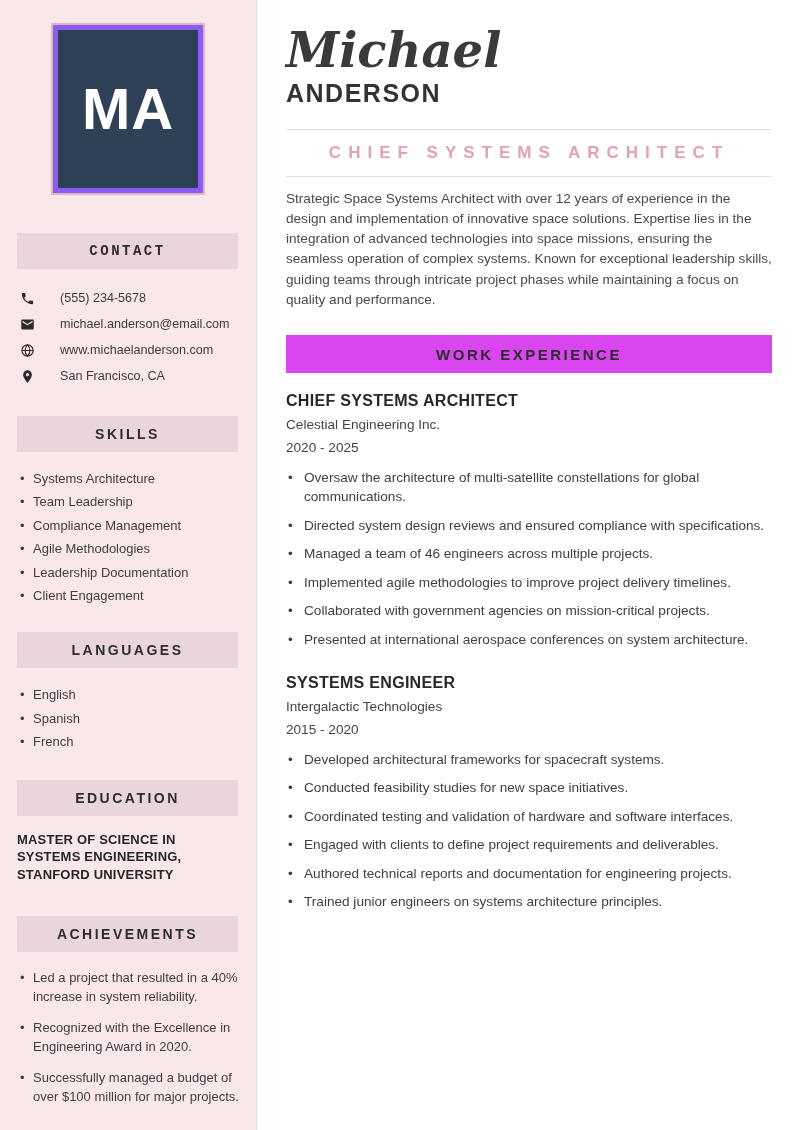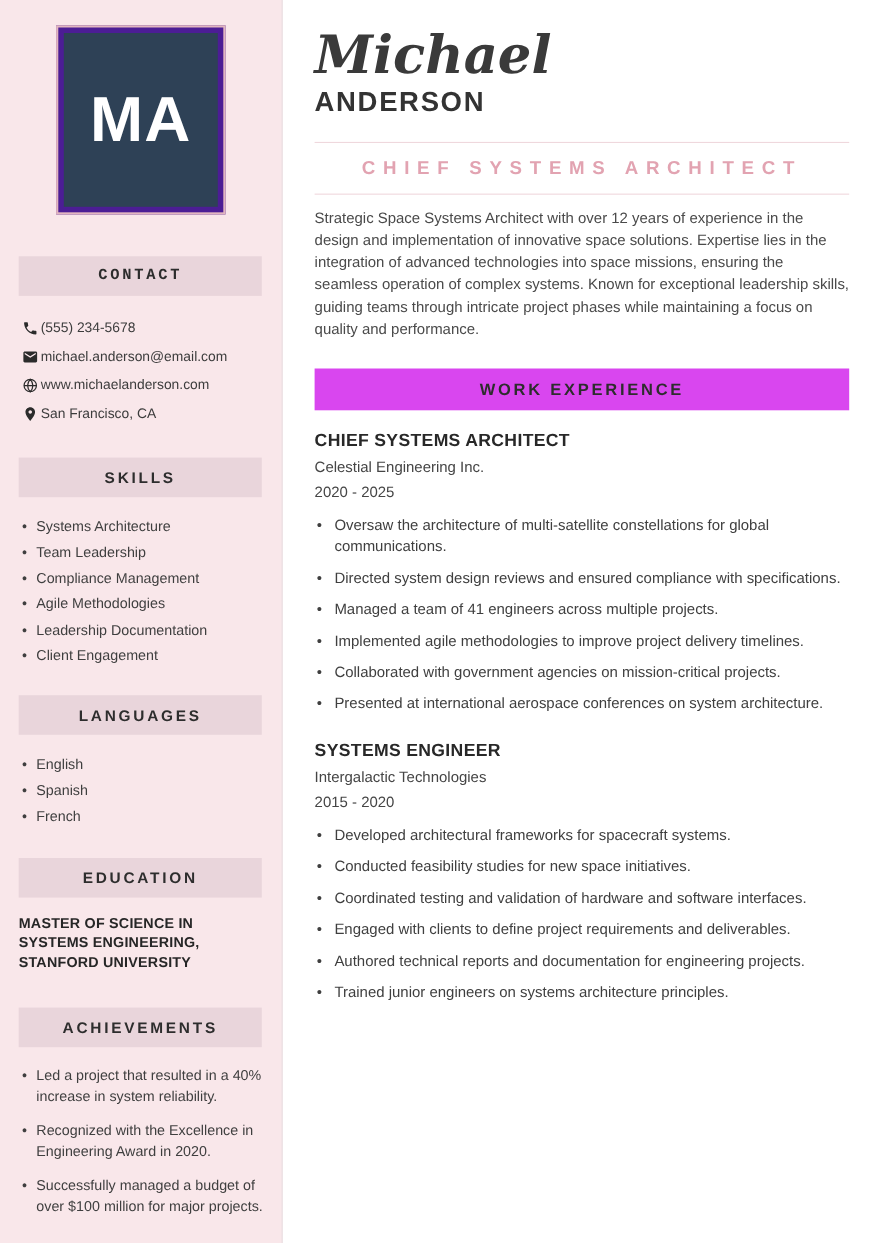--- a/index.html
+++ b/index.html
@@ -22,21 +22,21 @@
     width: 257px;
     height: 1130px;
     background: #f9e7ea;
     border-right: 1px solid #e9dfe1;
   }
 
   .avatar-frame {
     width: 154px;
     height: 172px;
     margin: 23px auto 0 auto;
-    background: #4c1d95;
+    background: #8b5cf6;
     border: 2px solid #e2b6c0;
     padding: 5px;
   }
   .avatar-inner {
     width: 100%;
     height: 100%;
     background: #2e4156;
     display: flex;
     align-items: center;
     justify-content: center;
@@ -64,21 +64,21 @@
   .band-contact      { margin-top: 38px; font-family: Liberation Mono, monospace; }
   .band-skills       { margin-top: 27px; }
   .band-languages    { margin-top: 25px; }
   .band-education    { margin-top: 26px; }
   .band-achievements { margin-top: 33px; }
 
   .contact-list { margin: 16px 14px 0 20px; }
   .contact-row {
     display: flex;
     align-items: center;
-    gap: 2px;
+    gap: 25px;
     height: 26px;
   }
   .contact-row svg { flex: 0 0 15px; width: 15px; height: 15px; }
   .contact-text {
     font-size: 12.6px;
     color: #3c3c3c;
     white-space: nowrap;
   }
 
   .side-list { margin: 15px 14px 0 20px; list-style: none; }
@@ -317,21 +317,21 @@
     <section class="job">
       <div class="job-title">CHIEF SYSTEMS ARCHITECT</div>
       <div class="job-company">Celestial Engineering Inc.</div>
       <div class="job-dates">2020 - 2025</div>
       <ul class="job-bullets">
 
           <li><span>Oversaw the architecture of multi-satellite constellations for global communications.</span></li>
 
           <li><span>Directed system design reviews and ensured compliance with specifications.</span></li>
 
-          <li><span>Managed a team of 41 engineers across multiple projects.</span></li>
+          <li><span>Managed a team of 46 engineers across multiple projects.</span></li>
 
           <li><span>Implemented agile methodologies to improve project delivery timelines.</span></li>
 
           <li><span>Collaborated with government agencies on mission-critical projects.</span></li>
 
           <li><span>Presented at international aerospace conferences on system architecture.</span></li>
         </ul>
     </section>
 
     <section class="job">

